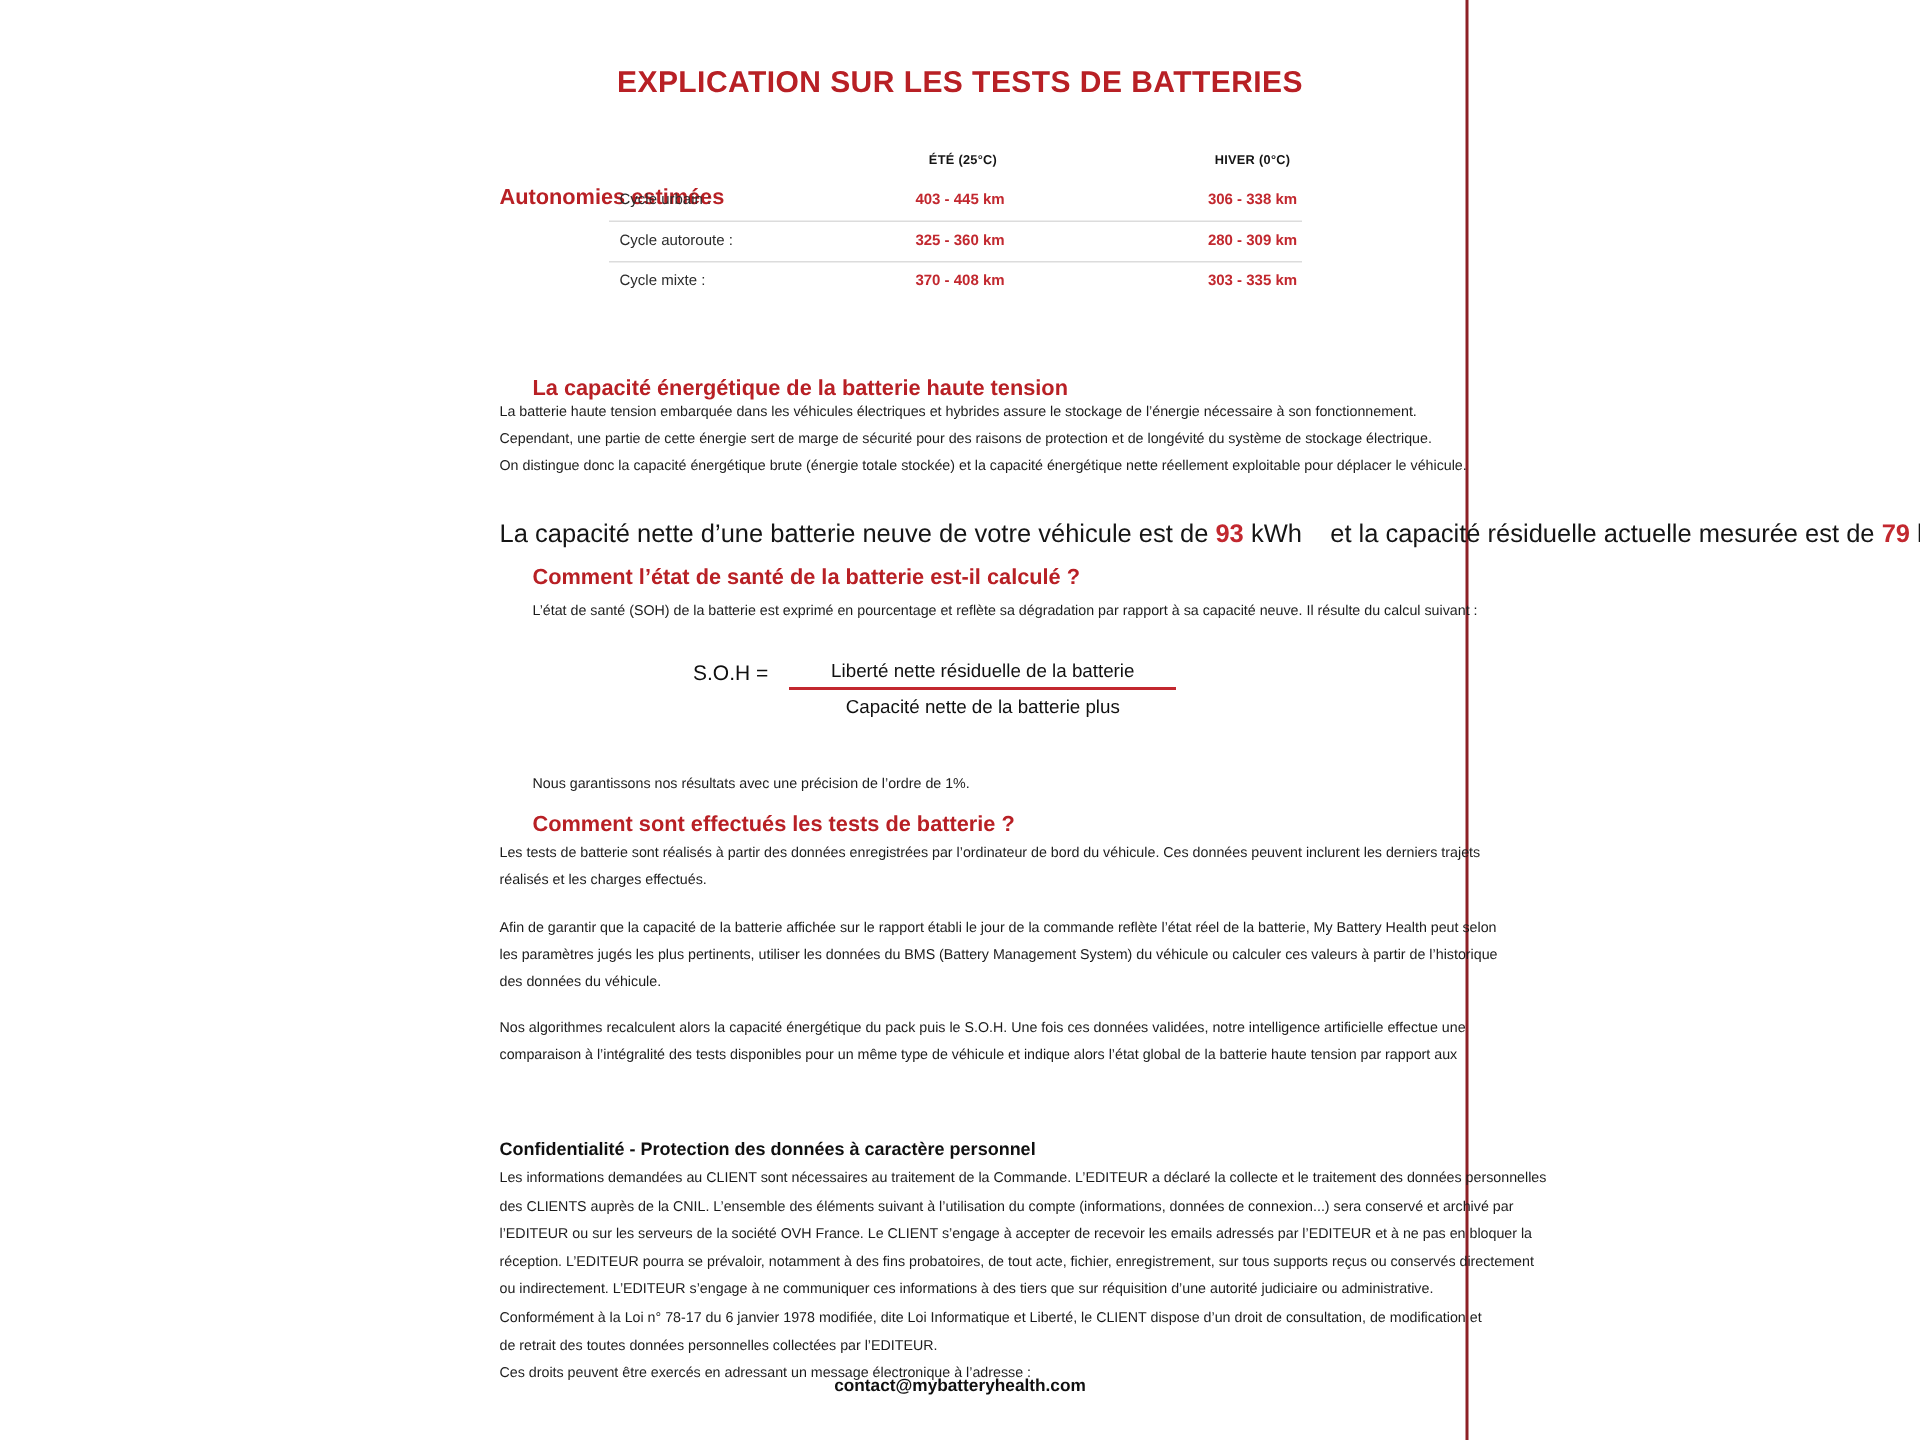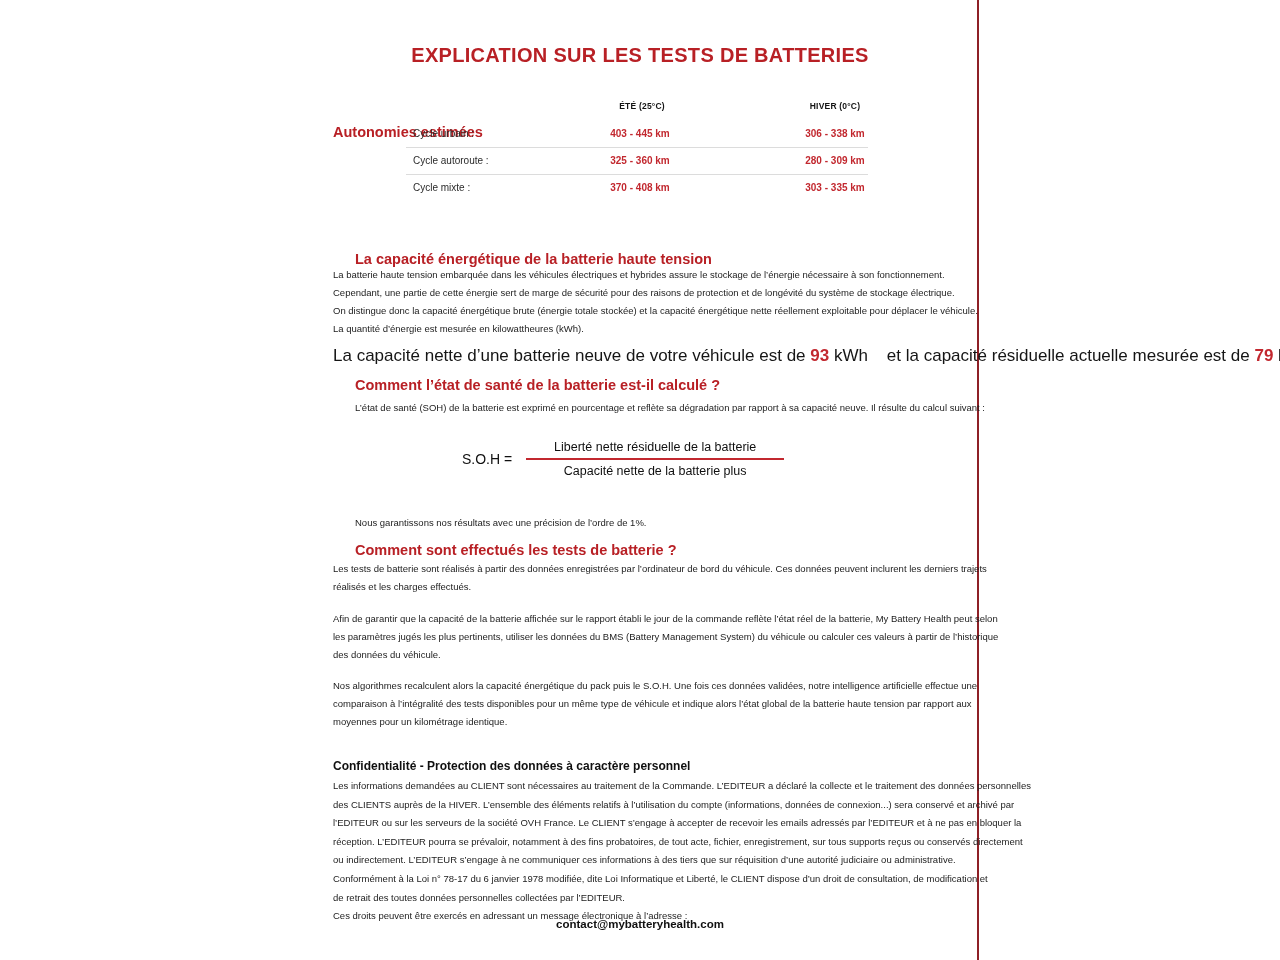--- a/index.html
+++ b/index.html
@@ -30,21 +30,21 @@
   .h2{font-size:14.5px;font-weight:700;color:var(--red);white-space:nowrap;}
   .abs{position:absolute;left:343px;margin-left:12px;}
   .body-block{position:absolute;left:333px;}
   .body-line{font-size:9.5px;line-height:18px;color:var(--ink);white-space:nowrap;}
   .priv-line{font-size:9.5px;line-height:18.6px;color:var(--ink);white-space:nowrap;}
 
   .summary{position:absolute;left:333px;top:346px;font-size:17px;color:#151515;white-space:nowrap;}
   .summary .hl{color:var(--red-val);font-weight:700;}
 
   
-  .formula{position:absolute;left:462px;top:440px;display:flex;align-items:center;gap:14px;}
+  .formula{position:absolute;left:462px;top:440px;display:flex;align-items:flex-start;gap:14px;}
   .soh-lhs{font-size:14px;color:#101010;}
   .frac{display:flex;flex-direction:column;align-items:center;width:258px;}
   .frac .num{font-size:12.5px;color:#101010;margin-bottom:4px;white-space:nowrap;}
   .frac .bar{width:100%;height:2px;background:var(--red-val);}
   .frac .den{font-size:12.5px;color:#101010;margin-top:4px;white-space:nowrap;}
 
   .priv-heading{position:absolute;left:333px;top:759px;font-size:12px;font-weight:700;color:#101010;white-space:nowrap;}
   .email{position:absolute;left:300px;top:918px;width:680px;text-align:center;
     font-size:11.5px;font-weight:700;color:#101010;}
 </style>
@@ -72,21 +72,20 @@
 
   <div class="row-label r3">Cycle mixte :</div>
   <div class="row-val v-ete r3">370 - 408 km</div>
   <div class="row-val v-hiver r3">303 - 335 km</div>
 
   <div class="abs h2" style="top:251px">La capacité énergétique de la batterie haute tension</div>
   <div class="body-block" style="top:266px">
     <div class="body-line">La batterie haute tension embarquée dans les véhicules électriques et hybrides assure le stockage de l’énergie nécessaire à son fonctionnement.</div>
     <div class="body-line">Cependant, une partie de cette énergie sert de marge de sécurité pour des raisons de protection et de longévité du système de stockage électrique.</div>
     <div class="body-line">On distingue donc la capacité énergétique brute (énergie totale stockée) et la capacité énergétique nette réellement exploitable pour déplacer le véhicule.</div>
-    <div class="body-line">La quantité d’énergie est mesurée en kilowattheures (kWh).</div>
   </div>
   <div class="summary"><span>La capacité nette d’une batterie neuve de votre véhicule est de </span><span class="hl">93</span><span> kWh&nbsp;&nbsp;&nbsp; et la capacité résiduelle actuelle mesurée est de </span><span class="hl">79</span><span> kWh.</span></div>
 
   <div class="abs h2" style="top:377px">Comment l’état de santé de la batterie est-il calculé ?</div>
   <div class="abs body-line" style="top:399px">L’état de santé (SOH) de la batterie est exprimé en pourcentage et reflète sa dégradation par rapport à sa capacité neuve. Il résulte du calcul suivant :</div>
 
   <div class="formula">
     <span class="soh-lhs">S.O.H =</span>
     <span class="frac">
       <span class="num">Liberté nette résiduelle de la batterie</span>
@@ -103,27 +102,26 @@
     <div class="body-line">réalisés et les charges effectués.</div>
   </div>
   <div class="body-block" style="top:610px">
     <div class="body-line">Afin de garantir que la capacité de la batterie affichée sur le rapport établi le jour de la commande reflète l’état réel de la batterie, My Battery Health peut selon</div>
     <div class="body-line">les paramètres jugés les plus pertinents, utiliser les données du BMS (Battery Management System) du véhicule ou calculer ces valeurs à partir de l’historique</div>
     <div class="body-line">des données du véhicule.</div>
   </div>
   <div class="body-block" style="top:677px">
     <div class="body-line">Nos algorithmes recalculent alors la capacité énergétique du pack puis le S.O.H. Une fois ces données validées, notre intelligence artificielle effectue une</div>
     <div class="body-line">comparaison à l’intégralité des tests disponibles pour un même type de véhicule et indique alors l’état global de la batterie haute tension par rapport aux</div>
-    <div class="body-line">moyennes pour un kilométrage identique.</div>
   </div>
 
   <div class="priv-heading">Confidentialité - Protection des données à caractère personnel</div>
   <div class="body-block" style="top:777px">
     <div class="priv-line">Les informations demandées au CLIENT sont nécessaires au traitement de la Commande. L’EDITEUR a déclaré la collecte et le traitement des données personnelles</div>
-    <div class="priv-line">des CLIENTS auprès de la HIVER. L’ensemble des éléments relatifs à l’utilisation du compte (informations, données de connexion...) sera conservé et archivé par</div>
+    <div class="priv-line">des CLIENTS auprès de la CNIL. L’ensemble des éléments suivant à l’utilisation du compte (informations, données de connexion...) sera conservé et archivé par</div>
     <div class="priv-line">l’EDITEUR ou sur les serveurs de la société OVH France. Le CLIENT s’engage à accepter de recevoir les emails adressés par l’EDITEUR et à ne pas en bloquer la</div>
     <div class="priv-line">réception. L’EDITEUR pourra se prévaloir, notamment à des fins probatoires, de tout acte, fichier, enregistrement, sur tous supports reçus ou conservés directement</div>
     <div class="priv-line">ou indirectement. L’EDITEUR s’engage à ne communiquer ces informations à des tiers que sur réquisition d’une autorité judiciaire ou administrative.</div>
     <div class="priv-line">Conformément à la Loi n° 78-17 du 6 janvier 1978 modifiée, dite Loi Informatique et Liberté, le CLIENT dispose d’un droit de consultation, de modification et</div>
     <div class="priv-line">de retrait des toutes données personnelles collectées par l’EDITEUR.</div>
     <div class="priv-line">Ces droits peuvent être exercés en adressant un message électronique à l’adresse :</div>
   </div>
 
   <div class="email">contact@mybatteryhealth.com</div>
 </div>

